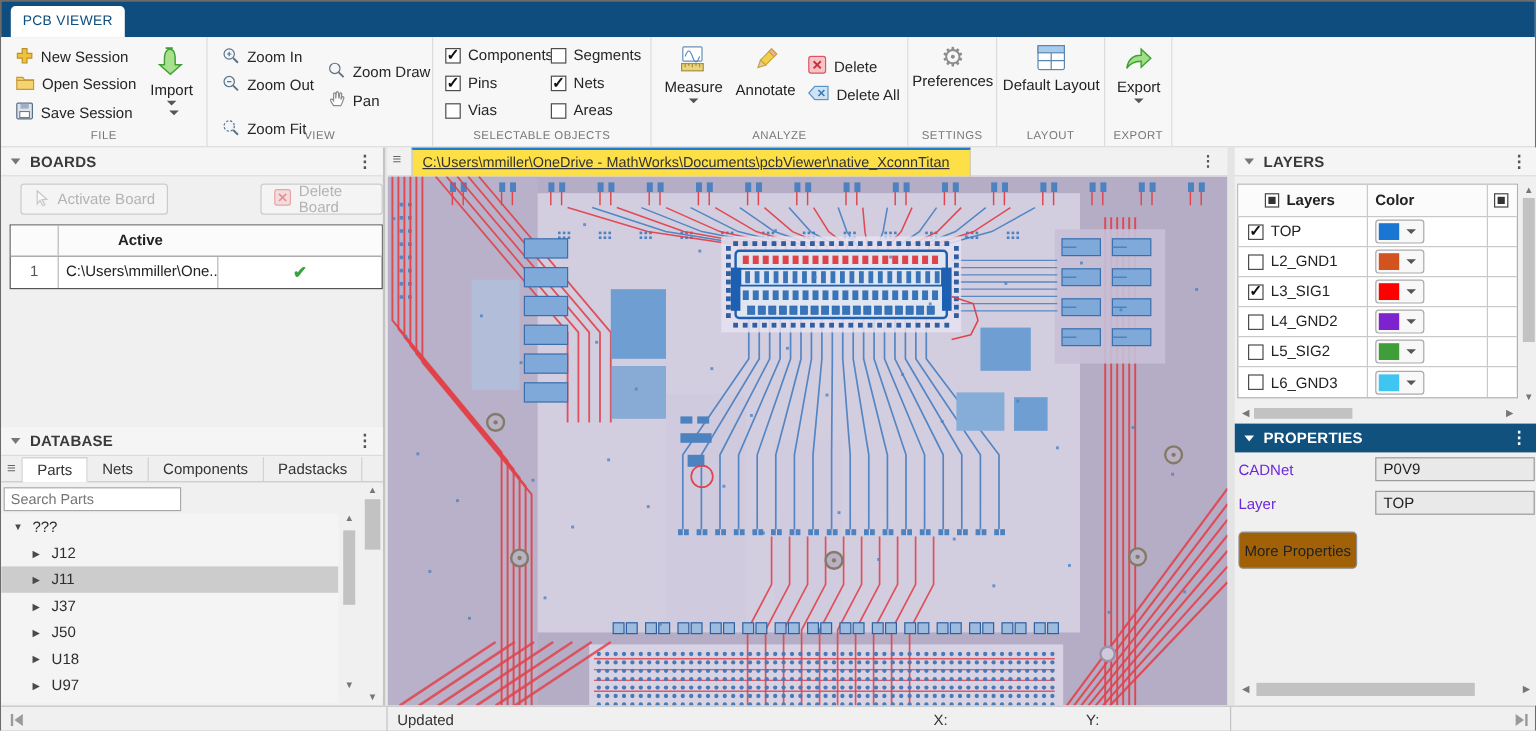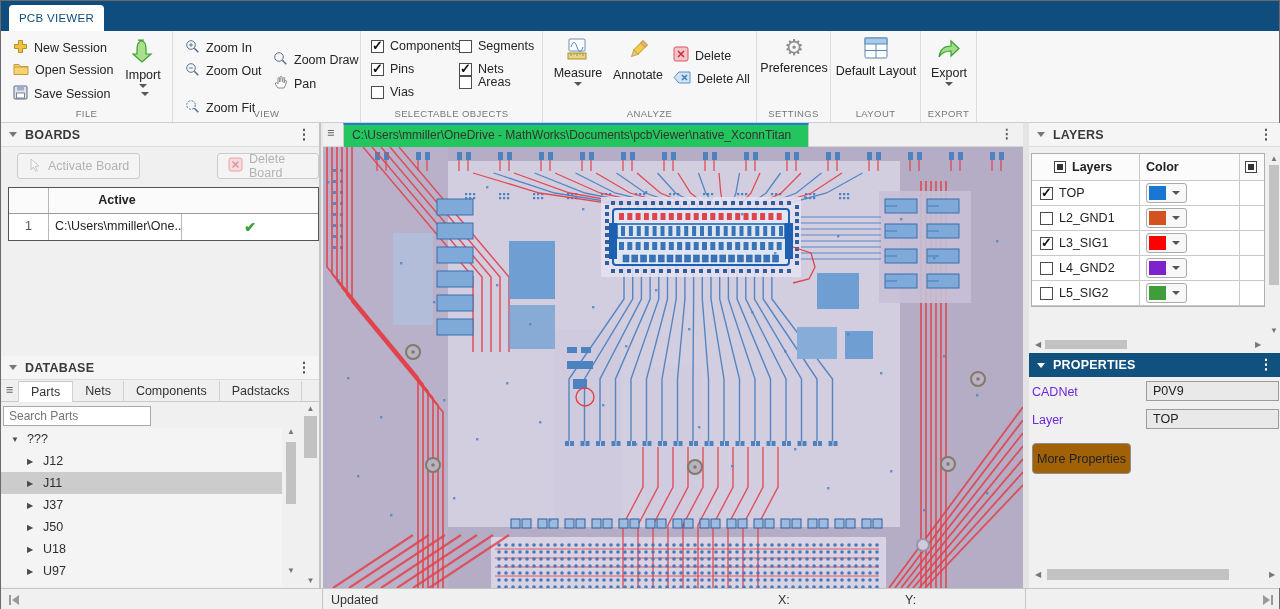--- a/index.html
+++ b/index.html
@@ -65,21 +65,21 @@
   .titem.child { padding-left:26px; }
   .titem.selected { background:#cccccc; }
   .tw { font-size:8px; color:#4a4a4a; width:9px; }
   .sbar { position:absolute; background:#f0f0f0; }
   .sbar .thumb { position:absolute; background:#c2c2c2; }
   .sbar .arr { position:absolute; font-size:8px; color:#777; width:100%; text-align:center; }
 
   
   .doc-tabbar { position:absolute; left:0; top:0; width:100%; height:24px; background:#f1f1f1; border-bottom:1px solid #d5d5d5; }
   .doc-burger { position:absolute; left:4px; top:3px; color:#666; }
-  .doc-tab { position:absolute; left:20px; top:0; width:466px; height:24px; background:#22c55e; border-top:2px solid #1a7dd7; border-left:1px solid #c9c9c9; border-right:1px solid #c9c9c9; padding:3px 8px 0; white-space:nowrap; overflow:hidden; font-size:12px; color:#333; }
+  .doc-tab { position:absolute; left:20px; top:0; width:466px; height:24px; background:#fde047; border-top:2px solid #1a7dd7; border-left:1px solid #c9c9c9; border-right:1px solid #c9c9c9; padding:3px 8px 0; white-space:nowrap; overflow:hidden; font-size:12px; color:#333;text-decoration:underline; }
   .doc-kebab { position:absolute; right:10px; top:3px; color:#555; font-weight:bold; }
   .canvas-wrap { position:absolute; left:0; top:24px; width:700px; height:441px; }
 
   
   .layers-table { position:absolute; left:2px; top:30px; width:234px; background:#fff; border:1px solid #b0b0b0; }
   .lrow { display:flex; height:25px; border-bottom:1px solid #c9c9c9; }
   .lrow.lhead { height:27px; background:#fbfbfb; font-weight:bold; }
   .lc1 { width:108px; display:flex; align-items:center; gap:6px; padding-left:8px; border-right:1px solid #c9c9c9; overflow:hidden; }
   .lc2 { width:100px; display:flex; align-items:center; padding-left:6px; border-right:1px solid #c9c9c9; }
   .lc3 { flex:1; display:flex; align-items:center; padding-left:5px; }
@@ -202,21 +202,21 @@
         <span>Vias</span>
       </label>
       <label class="tb-item" style="left:98px;top:8px;">
         <span class="cb"></span>
         <span>Segments</span>
       </label>
       <label class="tb-item" style="left:98px;top:31px;">
         <span class="cb checked"></span>
         <span>Nets</span>
       </label>
-      <label class="tb-item" style="left:98px;top:44px;">
+      <label class="tb-item" style="left:98px;top:54px;">
         <span class="cb"></span>
         <span>Areas</span>
       </label>
       <div class="glabel">SELECTABLE OBJECTS</div>
     </div>
 
     <div class="tgroup" style="left:542px;width:214px;">
       <div class="tb-big" style="left:10px;top:6px;width:50px;">
         <span><svg width="26" height="24">
               <rect x="4" y="2" width="16" height="12" rx="1" fill="#fff" stroke="#6a8fb5"></rect>
@@ -1413,20 +1413,33 @@
                 <span>L5_SIG2</span>
               </div>
             <div class="lc2">
                 <span class="swatch-btn">
                   <span class="sw" style="background: rgb(63, 158, 58);"></span>
                   <span class="caret"></span>
                 </span>
               </div>
             <div class="lc3"></div>
           </div>
+          <div class="lrow" style="border-bottom:none;">
+            <div class="lc1">
+                <span class="cb"></span>
+                <span>L6_GND3</span>
+              </div>
+            <div class="lc2">
+                <span class="swatch-btn">
+                  <span class="sw" style="background: rgb(63, 198, 240);"></span>
+                  <span class="caret"></span>
+                </span>
+              </div>
+            <div class="lc3"></div>
+          </div>
         </div>
 
         <div class="sbar" style="left:238px;top:30px;width:14px;height:183px;">
           <span class="arr" style="top:1px;">▲</span>
           <div class="thumb" style="left:2px;top:12px;width:10px;height:120px;"></div>
           <span class="arr" style="bottom:1px;">▼</span>
         </div>
 
         <div class="sbar" style="left:2px;top:215px;width:234px;height:13px;">
           <span class="arr" style="left:2px;top:2px;width:10px;">◀</span>

